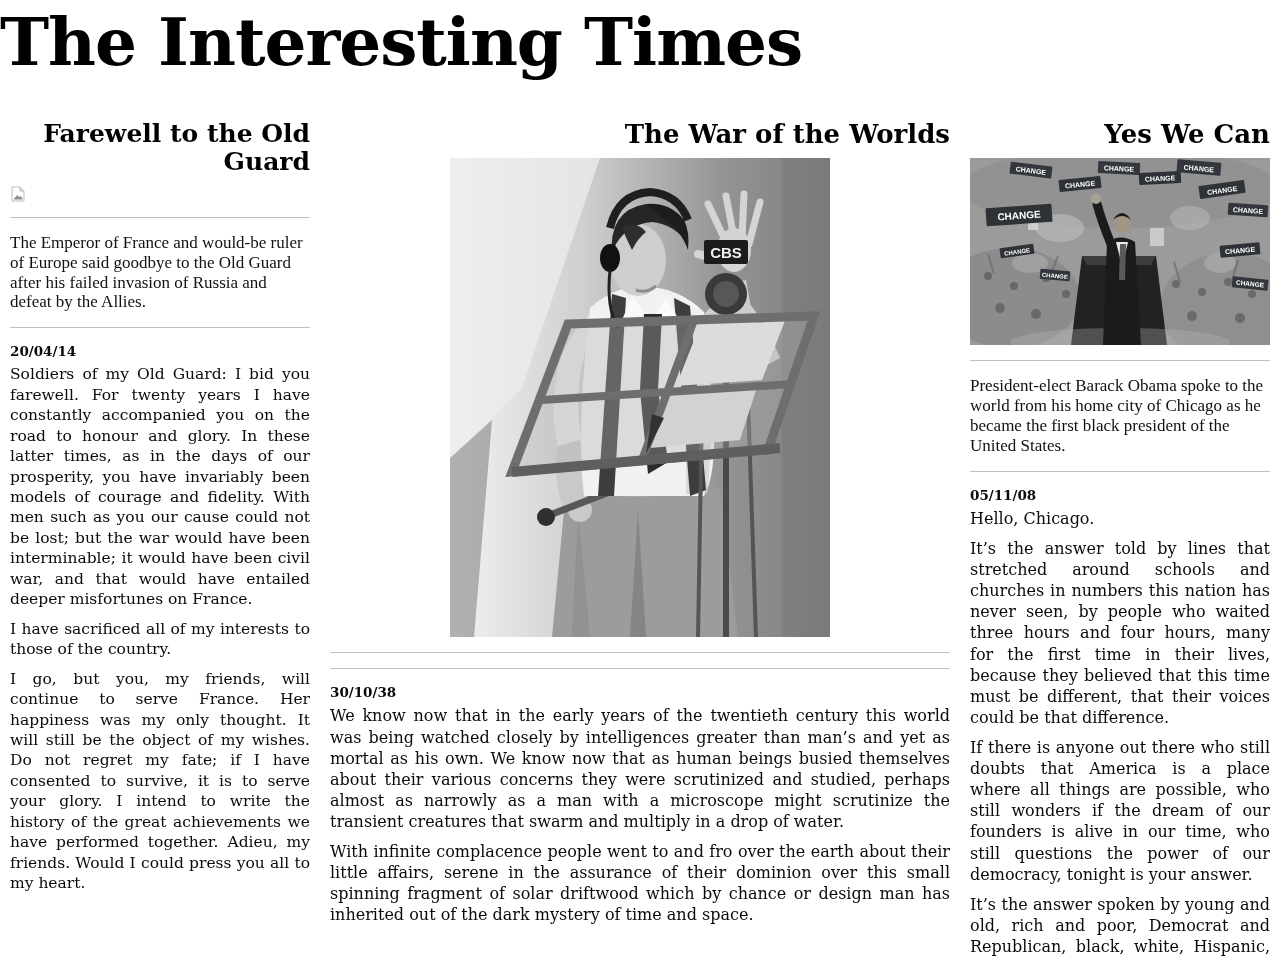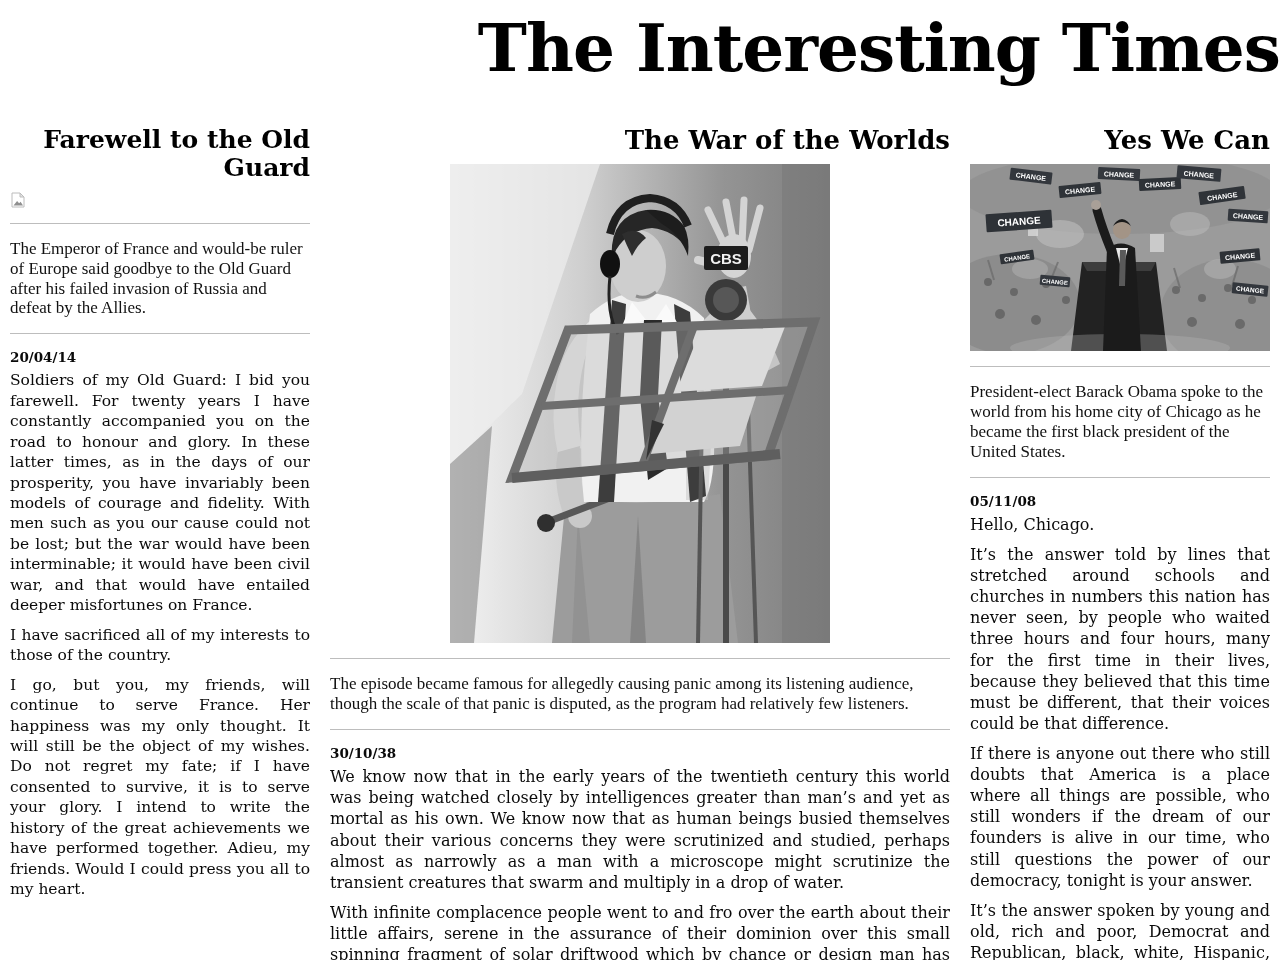--- a/index.html
+++ b/index.html
@@ -1,21 +1,21 @@
 <!DOCTYPE html>
 <html><head>
 <meta charset="utf-8">
 <style>
   * { box-sizing: border-box; }
   html,body { margin:0; padding:0; background:#fff; }
   .page {
     width:1280px; height:960px; overflow:hidden; background:#fff;
     color:#0a0a0a; font-family:"DejaVu Serif", serif; position:relative;
   }
-  .masthead { text-align:right; padding-top:6px; }
+  .masthead { text-align:left; }
   .masthead-title {
     font-size:66px; font-weight:bold; line-height:1.3; letter-spacing:-1px;
     font-family:"DejaVu Serif", serif; color:#000;
   }
   .masthead-sub {
     font-size:12.5px; font-weight:bold; margin-top:14px; color:#111;
   }
   .columns {
     display:grid; grid-template-columns:300px 620px 300px;
     column-gap:20px; padding:0 10px; margin-top:34px;
@@ -145,21 +145,20 @@
           <path d="M222 232 L308 226 L290 282 L200 290 Z" fill="#d2d2d2"></path>
           <path d="M118 166 L364 158 L318 292 L62 314 Z" fill="none" stroke="#6e6e6e" stroke-width="9"></path>
           <path d="M92 242 L342 226" stroke="#6e6e6e" stroke-width="8"></path>
           <path d="M244 162 L192 302" stroke="#6e6e6e" stroke-width="8"></path>
           <path d="M62 314 L330 290" stroke="#5f5f5f" stroke-width="10"></path>
           <path d="M196 296 L214 260 L202 256 Z" fill="#333333"></path>
         </svg>
       </figure>
 
       <hr class="rule">
-      <p class="caption">The episode became famous for allegedly causing panic among its listening audience, though the scale of that panic is disputed, as the program had relatively few listeners.</p>
       <hr class="rule">
 
       <div class="dateline">30/10/38</div>
       <div class="bodytext">
         <p>We know now that in the early years of the twentieth century this world was being watched closely by intelligences greater than man’s and yet as mortal as his own. We know now that as human beings busied themselves about their various concerns they were scrutinized and studied, perhaps almost as narrowly as a man with a microscope might scrutinize the transient creatures that swarm and multiply in a drop of water.</p>
         <p>With infinite complacence people went to and fro over the earth about their little affairs, serene in the assurance of their dominion over this small spinning fragment of solar driftwood which by chance or design man has inherited out of the dark mystery of time and space.</p>
       </div>
     </section>
 
     <section class="col col-right">

